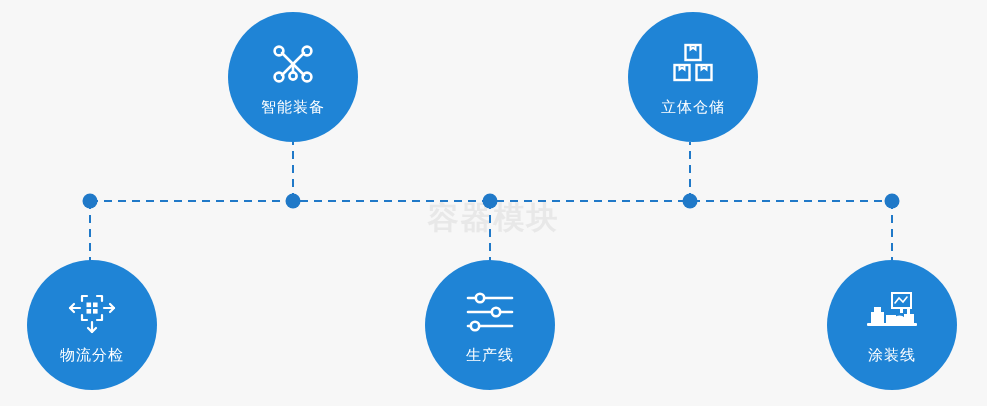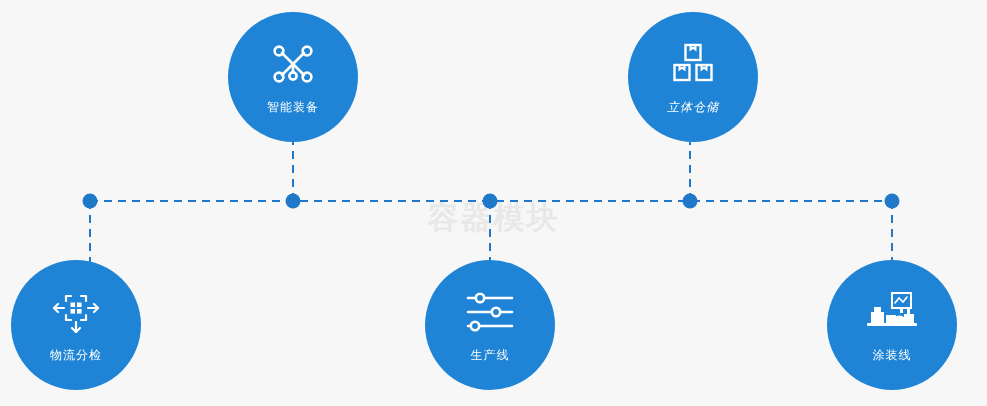--- a/index.html
+++ b/index.html
@@ -70,21 +70,21 @@
     width: 54px;
     height: 50px;
     display: flex;
     align-items: center;
     justify-content: center;
     margin-bottom: 9px;
   }
   .bubble .ic svg { display: block; }
   .bubble .lbl {
     color: #ffffff;
-    font-size: 12px;
+    font-size: 15px;
     letter-spacing: 1px;
     line-height: 18px;
     white-space: nowrap;
   }
 </style>
 </head>
 <body>
 
 <div id="stage">
 
@@ -126,40 +126,40 @@
           <circle cx="37" cy="9" r="4.4"></circle>
           <circle cx="9" cy="35" r="4.4"></circle>
           <circle cx="37" cy="35" r="4.4"></circle>
           <circle cx="23" cy="34" r="3.6"></circle>
         </g>
       </svg>
     </div>
     <div class="lbl">智能装备</div>
   </div>
 
-  <div class="bubble" style="left:693px; top:77px;font-style:italic;">
+  <div class="bubble" style="left:693px; top:77px;">
     <div class="ic">
       <svg width="44" height="44" viewBox="0 0 44 44">
         <g fill="none" stroke="#ffffff" stroke-width="2.4">
 
           <rect x="14.5" y="3" width="15" height="15"></rect>
           <path d="M19.5 3 v4.5 l2.5 -1.8 l2.5 1.8 V3" stroke-width="2"></path>
 
           <rect x="3.5" y="23" width="15" height="15"></rect>
           <path d="M8.5 23 v4.5 l2.5 -1.8 l2.5 1.8 V23" stroke-width="2"></path>
 
           <rect x="25.5" y="23" width="15" height="15"></rect>
           <path d="M30.5 23 v4.5 l2.5 -1.8 l2.5 1.8 V23" stroke-width="2"></path>
         </g>
       </svg>
     </div>
     <div class="lbl">立体仓储</div>
   </div>
 
-  <div class="bubble" style="left:76px; top:325px;">
+  <div class="bubble" style="left:92px; top:325px;">
     <div class="ic">
       <svg width="50" height="46" viewBox="0 0 50 46">
         <g fill="none" stroke="#ffffff" stroke-width="2.2" stroke-linecap="round" stroke-linejoin="round">
 
           <path d="M15 12 V7 h5"></path>
           <path d="M35 12 V7 h-5"></path>
           <path d="M15 26 v5 h5"></path>
           <path d="M35 26 v5 h-5"></path>
 
           <path d="M13 19 H3"></path>

